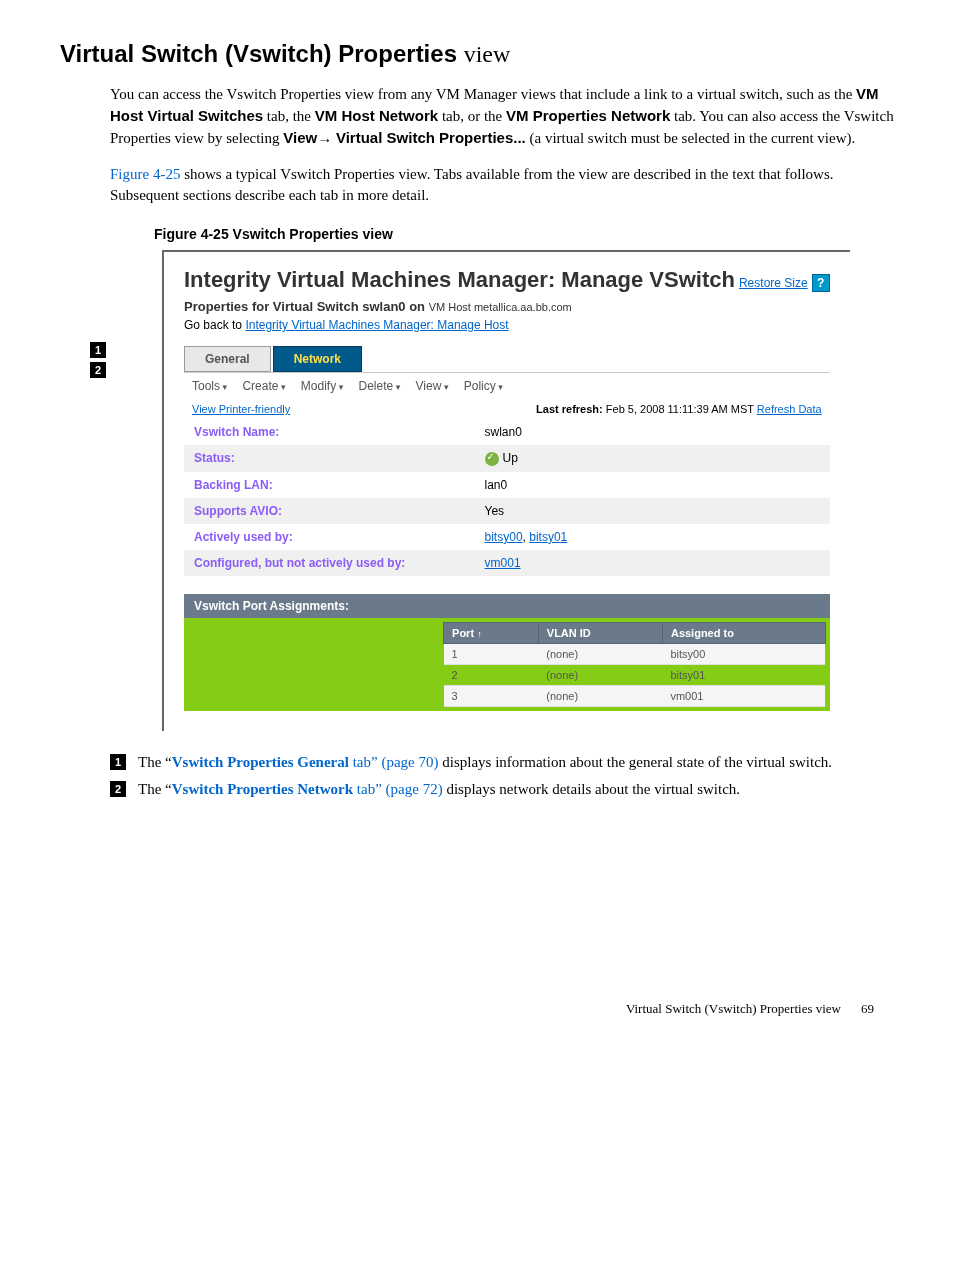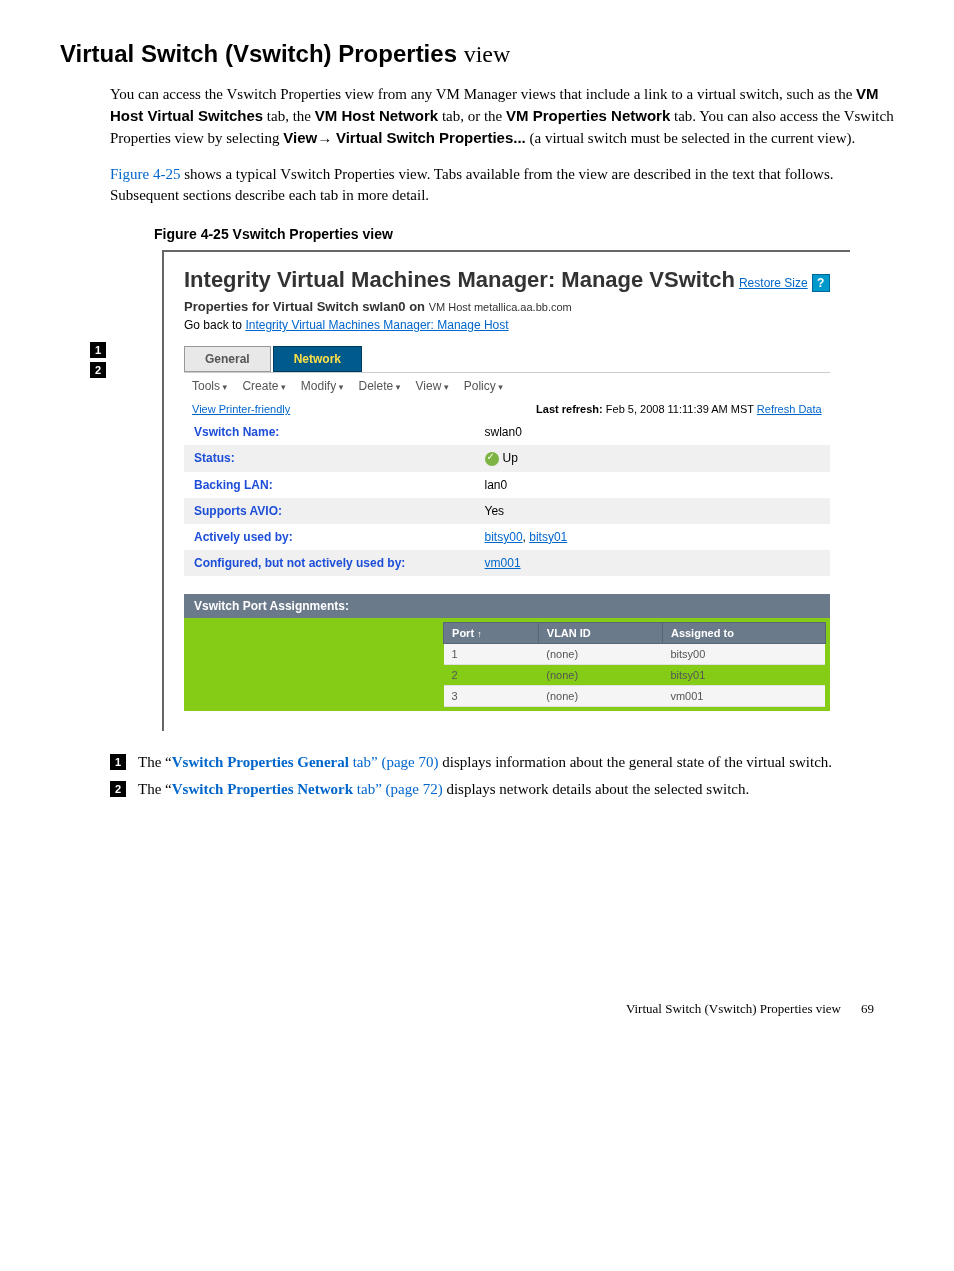--- a/index.html
+++ b/index.html
@@ -151,21 +151,21 @@
       width: 100%;
       border-collapse: collapse;
       font-family: Arial, sans-serif;
       font-size: 12px;
     }
     .info-table td {
       padding: 6px 10px;
     }
     .info-table tr:nth-child(even) { background: #f0f0f0; }
     .info-table tr:nth-child(odd) { background: #fff; }
-    .info-table td:first-child { font-weight: bold; color: #1d4ed8; width: 45%; }
+    .info-table td:first-child { font-weight: bold; color: #8b5cf6; width: 45%; }
     .info-table a { color: #0066cc; text-decoration: underline; }
     .status-icon {
       display: inline-block;
       width: 14px;
       height: 14px;
       background: #7cb342;
       border-radius: 50%;
       vertical-align: middle;
       margin-right: 4px;
       position: relative;
@@ -349,19 +349,19 @@
   </div>
 </div>
 
 <div class="callout-list">
   <div class="callout-item">
     <span class="callout-num">1</span>
     <div><span>The “</span><span class="link"><b>Vswitch Properties General</b><span> tab” (page 70)</span></span><span> displays information about the general state of the virtual switch.</span></div>
   </div>
   <div class="callout-item">
     <span class="callout-num">2</span>
-    <div><span>The “</span><span class="link"><b>Vswitch Properties Network</b><span> tab” (page 72)</span></span><span> displays network details about the selected switch.</span></div>
+    <div><span>The “</span><span class="link"><b>Vswitch Properties Network</b><span> tab” (page 72)</span></span><span> displays network details about the virtual switch.</span></div>
   </div>
 </div>
 
 <div class="footer">
   <span>Virtual Switch (Vswitch) Properties view</span><span class="page-num">69</span>
 </div>
 
 </body></html>

